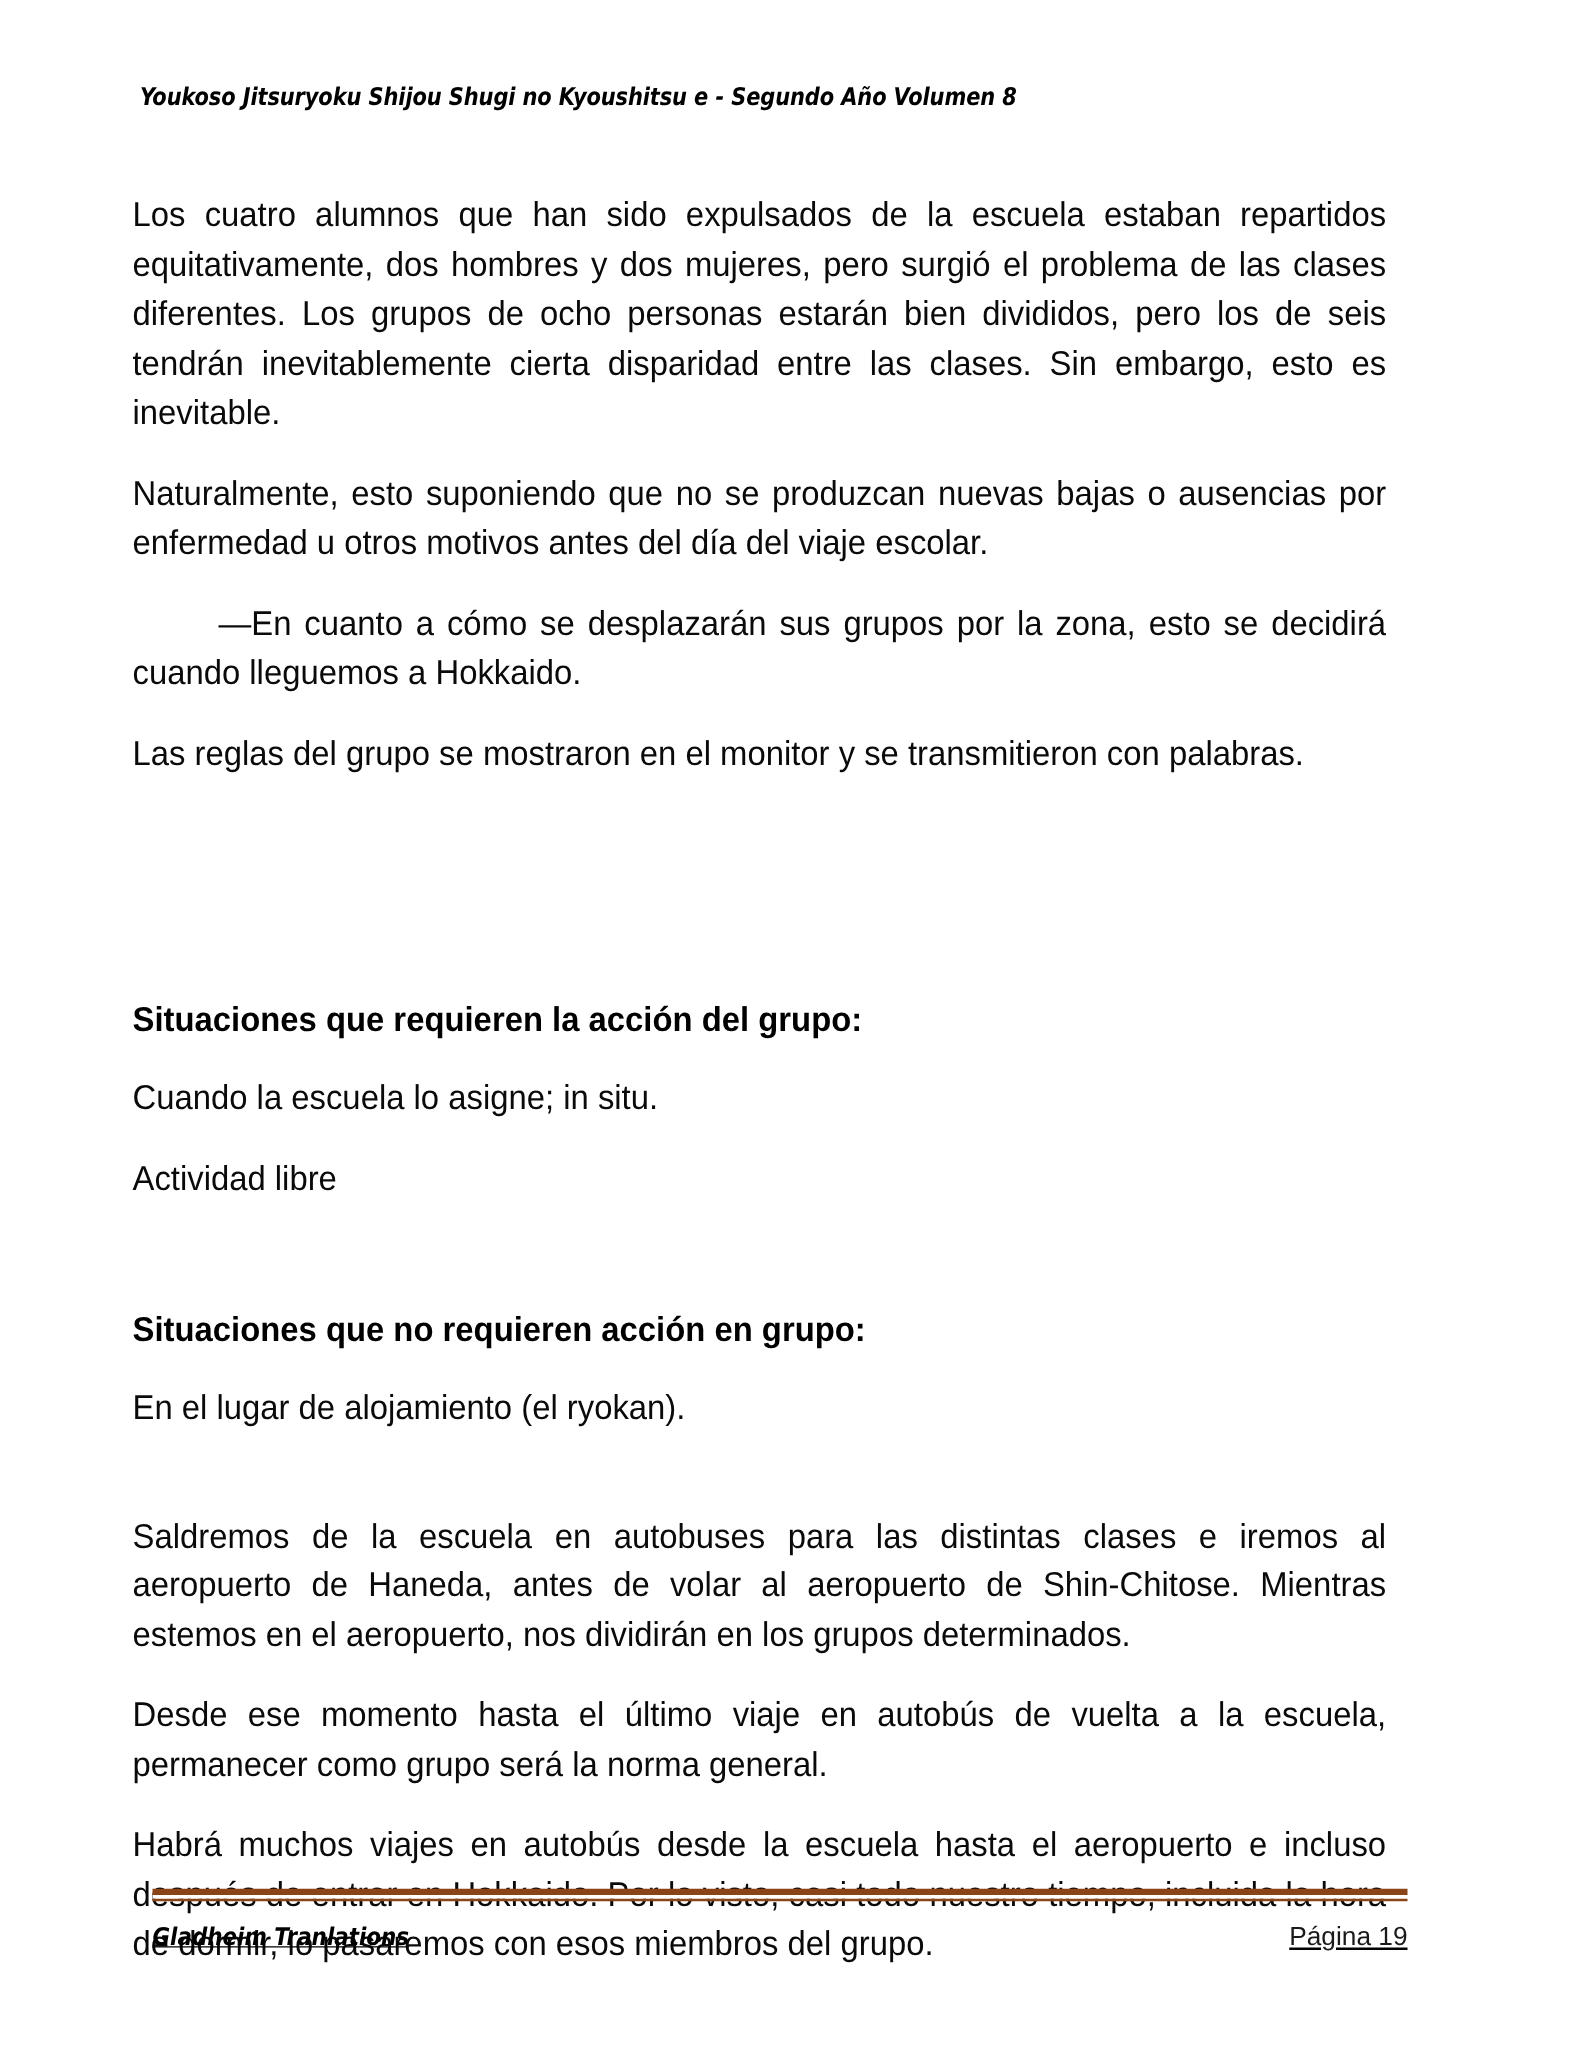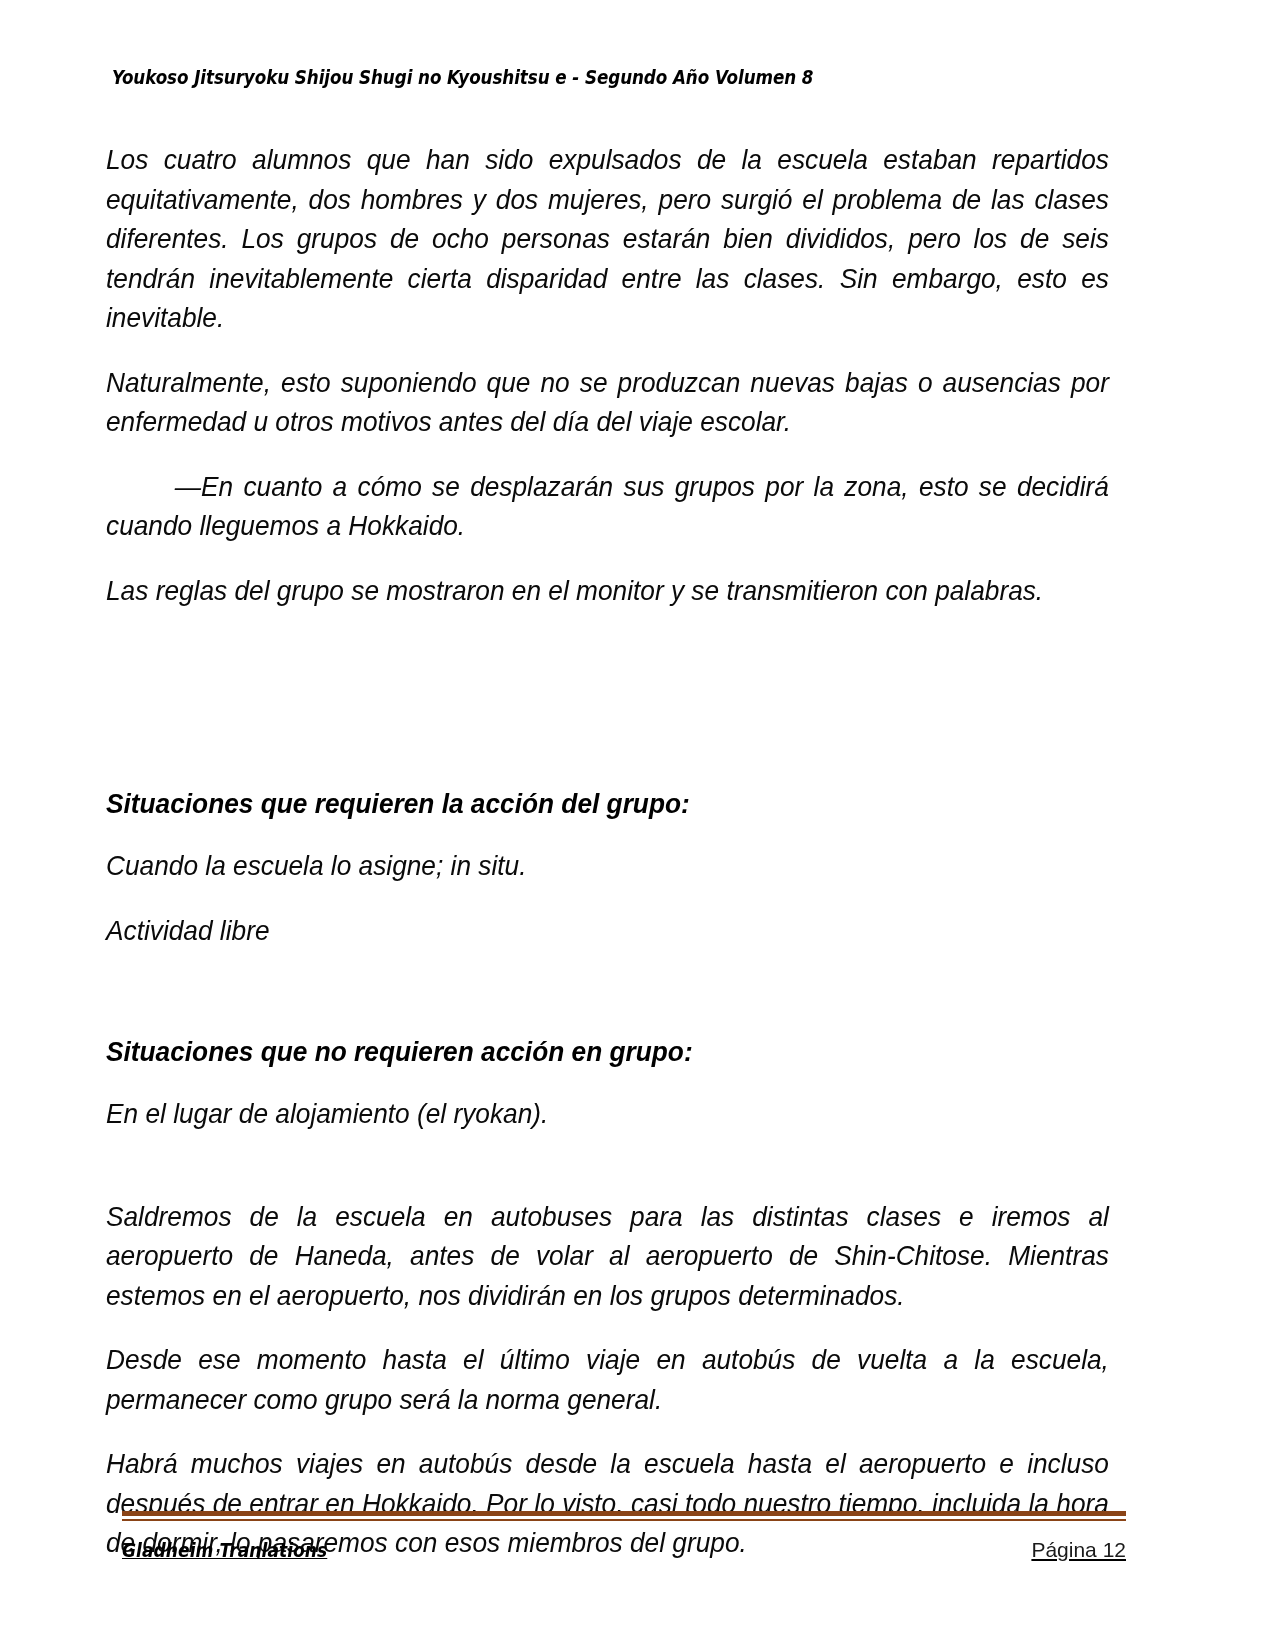--- a/index.html
+++ b/index.html
@@ -42,23 +42,22 @@
     transform: scaleX(0.86);
     transform-origin: left center;
     white-space: nowrap;
     color: #000;
   }
 
   
   .content {
     position: absolute;
     left: 106px;
-    top: 140px;
+    top: 152px;
     width: 1003px;
-    font-style: italic;
   }
 
   p.body-par {
     margin: 0 0 25px 0;
     font-size: 27.5px;
     line-height: 39.5px;
     text-align: justify;
     text-justify: inter-word;
     font-family: "Liberation Sans", sans-serif;
     transform: scaleX(0.955);
@@ -180,17 +179,17 @@
 
     <p class="body-par">Habrá muchos viajes en autobús desde la escuela hasta el aeropuerto e incluso después de entrar en Hokkaido. Por lo visto, casi todo nuestro tiempo, incluida la hora de dormir, lo pasaremos con esos miembros del grupo.</p>
   </div>
 
   <div class="page-footer">
     <div class="footer-rule-thick" style="background: rgb(138, 68, 23);"></div>
     <div class="footer-rule-gap"></div>
     <div class="footer-rule-thin" style="background: rgb(138, 68, 23);"></div>
     <div class="footer-row">
       <div class="footer-brand">Gladheim Tranlations</div>
-      <div class="footer-pagenum">Página 12</div>
+      <div class="footer-pagenum">Página 19</div>
     </div>
   </div>
 
 </div>
 
 </body></html>

